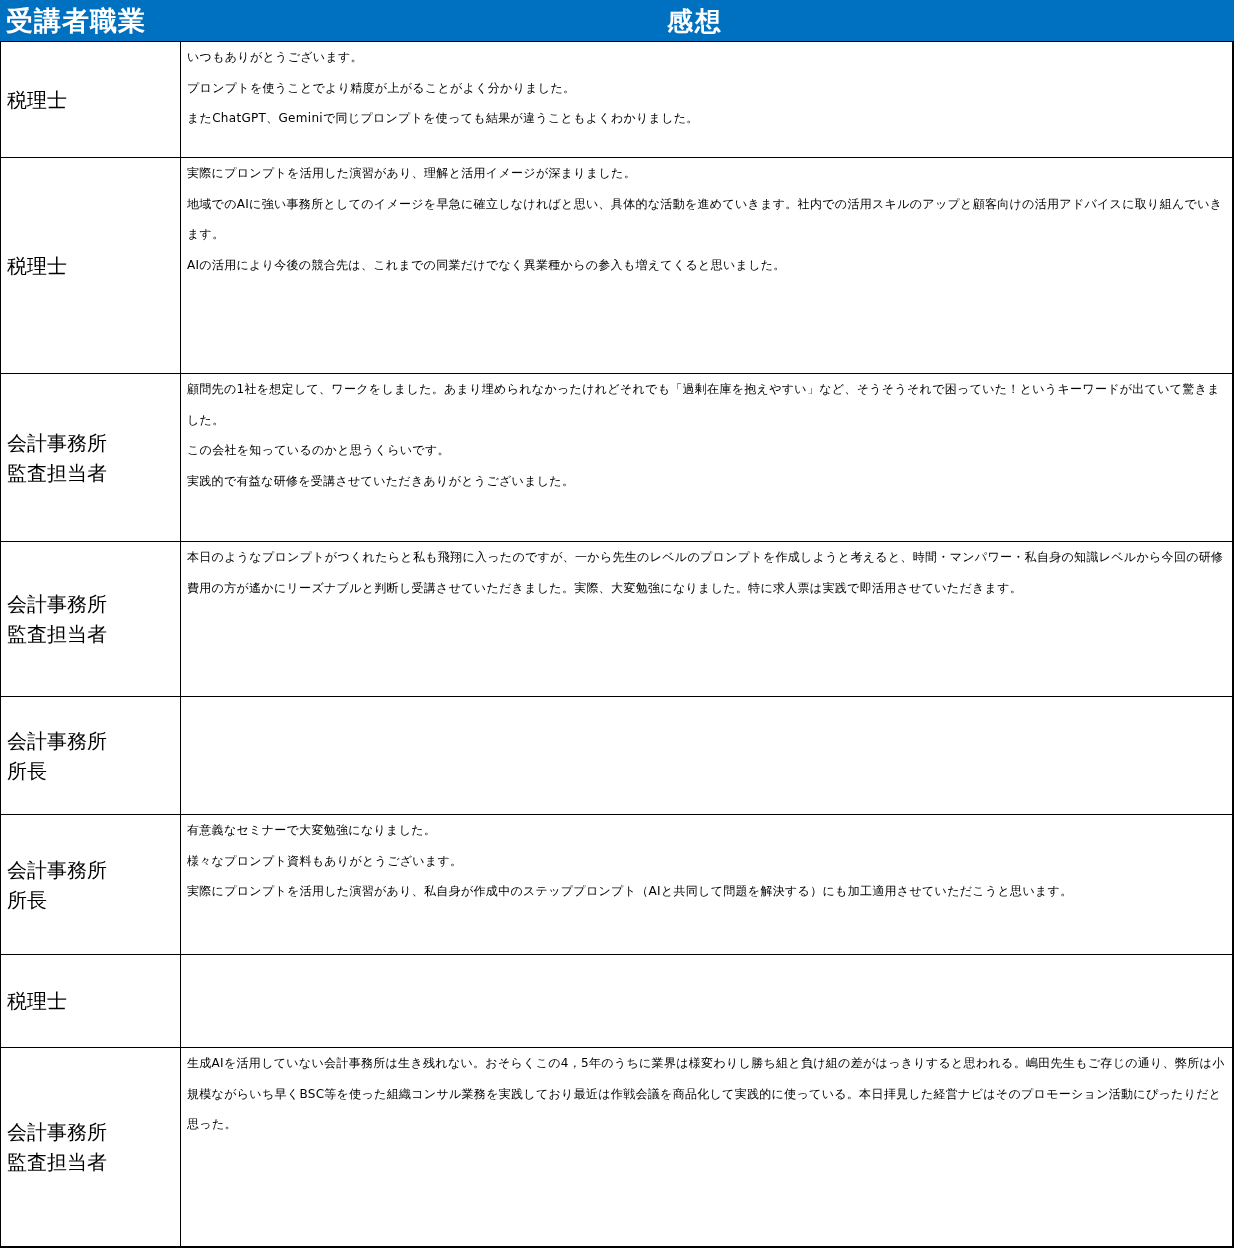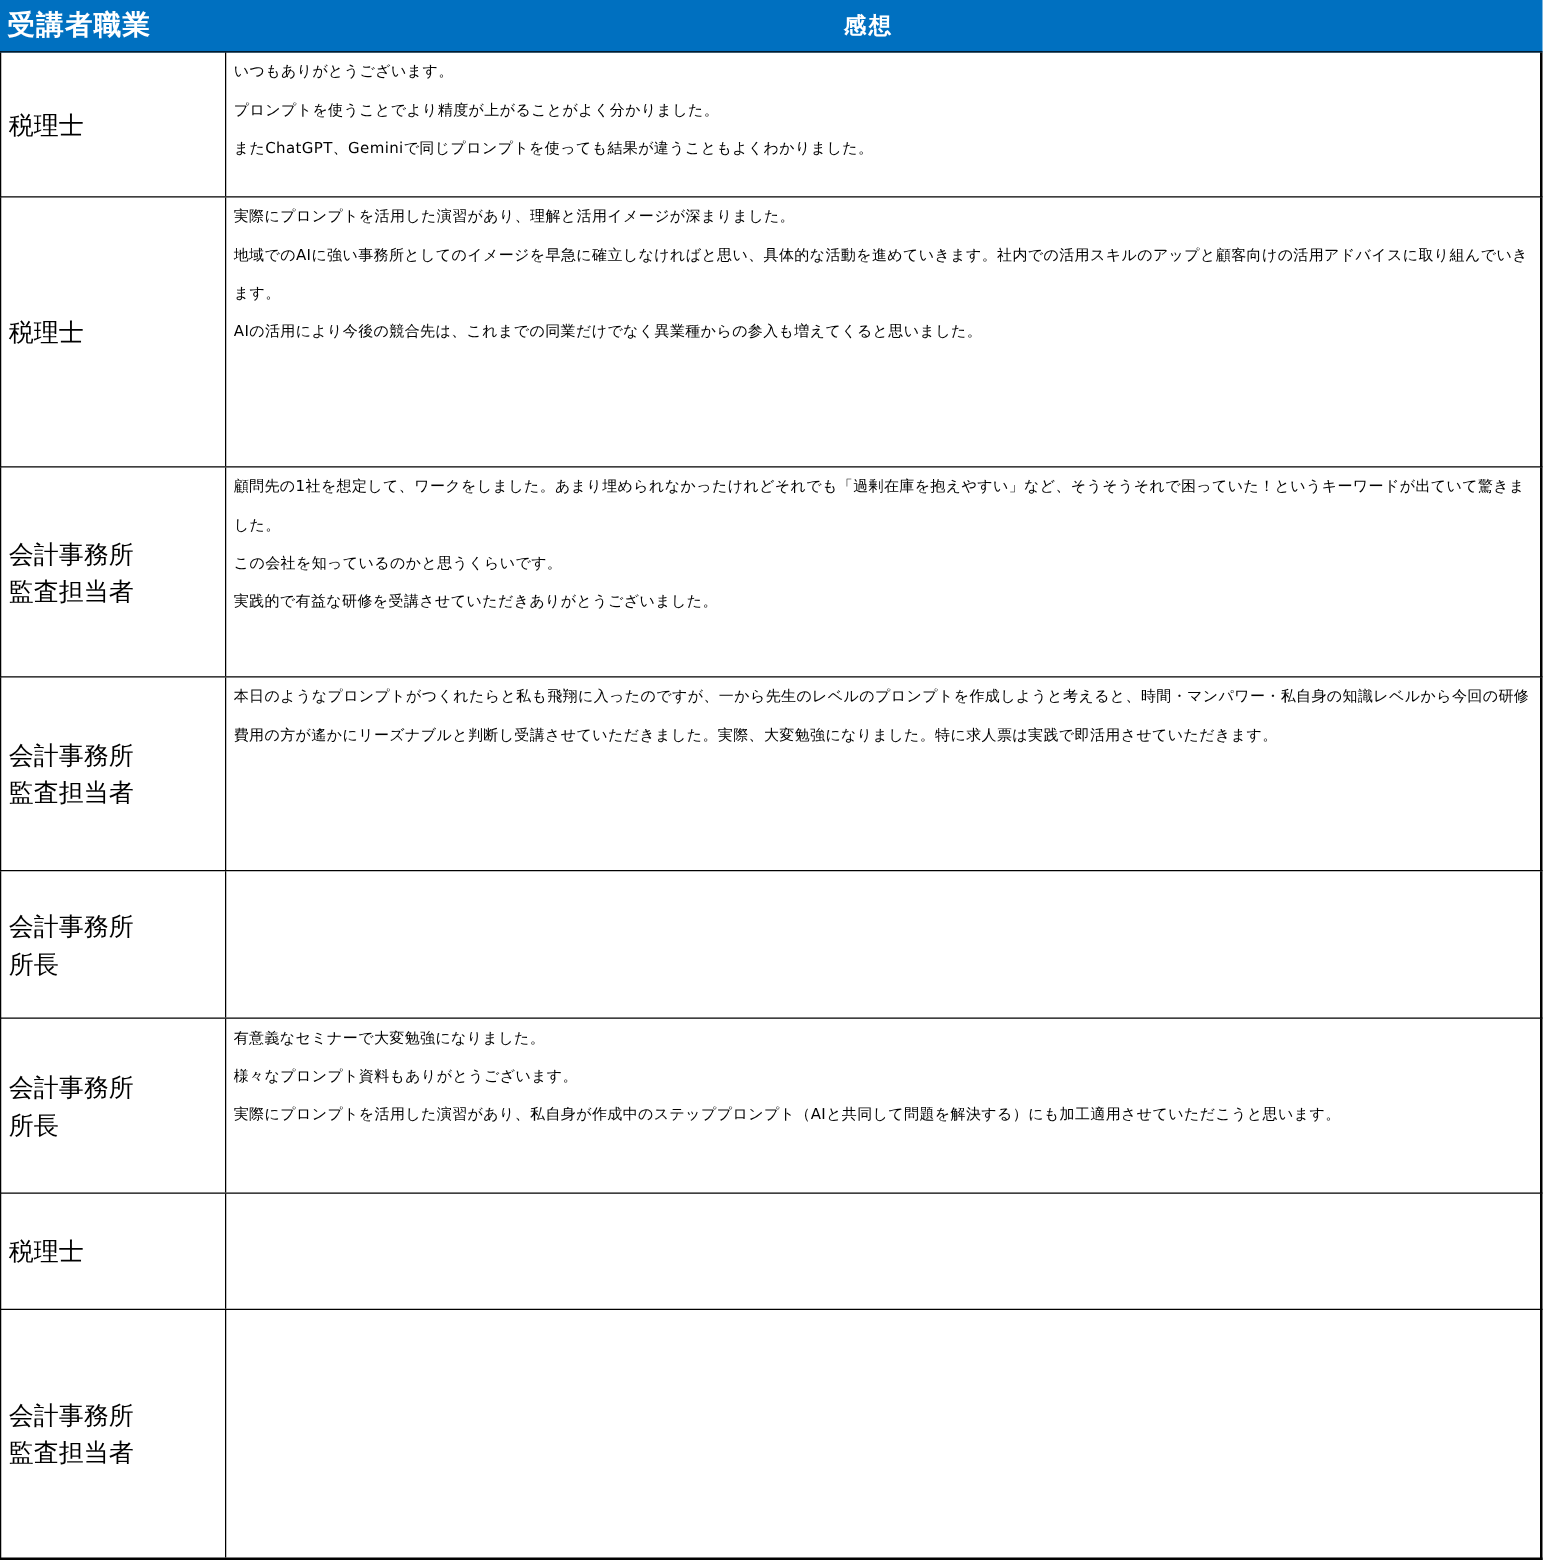--- a/index.html
+++ b/index.html
@@ -7,25 +7,25 @@
   .sheet {
     position: absolute; left: 0; top: 0; width: 1234px;
     font-family: "DejaVu Sans", "Liberation Sans", sans-serif;
     color: #000;
   }
   .hdr {
     display: flex; height: 42px; background: #0070C0; color: #fff;
     border-bottom: 1px solid #000; box-sizing: border-box;
   }
   .hdr .c1 {
-    width: 156px; font-size: 22px; font-weight: bold; line-height: 42px;
+    width: 156px; font-size: 27px; font-weight: bold; line-height: 42px;
     padding-left: 6px; box-sizing: border-box; letter-spacing: 1px;
   }
   .hdr .c2 {
-    flex: 1; text-align: center; font-size: 18px; font-weight: bold; line-height: 42px;
+    flex: 1; text-align: center; font-size: 26px; font-weight: bold; line-height: 42px;
     padding-right: 0; letter-spacing: 2px;
   }
   .row {
     display: flex; border-left: 1px solid #000; border-right: 2px solid #000;
     border-bottom: 1px solid #000; box-sizing: border-box;
   }
   .row:last-child { border-bottom: 2px solid #000; }
   .row .job {
     width: 180px; border-right: 1px solid #000; box-sizing: border-box;
     display: flex; align-items: center; padding-left: 6px;
@@ -80,14 +80,15 @@
     <div class="cmt">有意義なセミナーで大変勉強になりました。
 様々なプロンプト資料もありがとうございます。
 実際にプロンプトを活用した演習があり、私自身が作成中のステッププロンプト（AIと共同して問題を解決する）にも加工適用させていただこうと思います。</div>
   </div>
   <div class="row" style="height:93px">
     <div class="job">税理士</div>
   </div>
   <div class="row" style="height:200px">
     <div class="job">会計事務所
 監査担当者</div>
+    <div class="cmt">生成AIを活用していない会計事務所は生き残れない。おそらくこの4，5年のうちに業界は様変わりし勝ち組と負け組の差がはっきりすると思われる。嶋田先生もご存じの通り、弊所は小規模ながらいち早くBSC等を使った組織コンサル業務を実践しており最近は作戦会議を商品化して実践的に使っている。本日拝見した経営ナビはそのプロモーション活動にぴったりだと思った。</div>
   </div>
 </div>
 
 </body></html>

